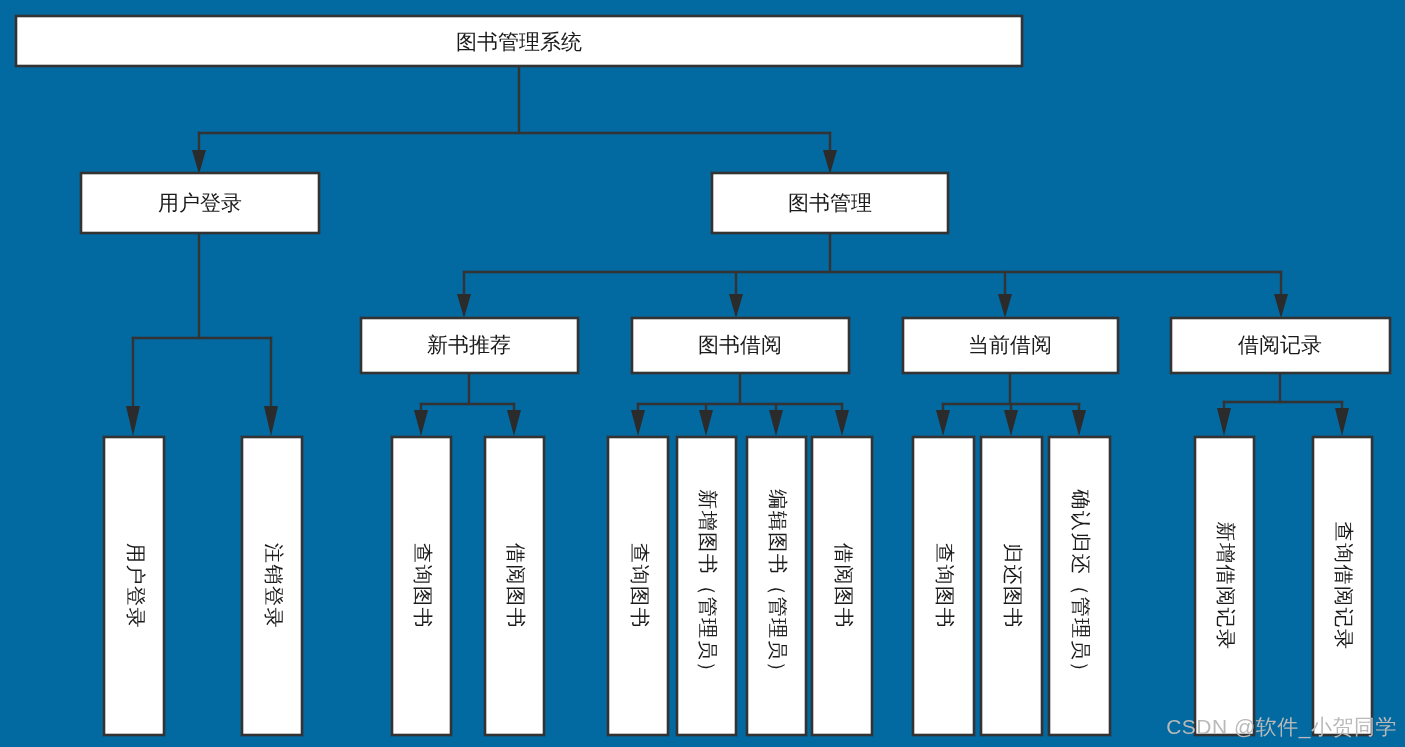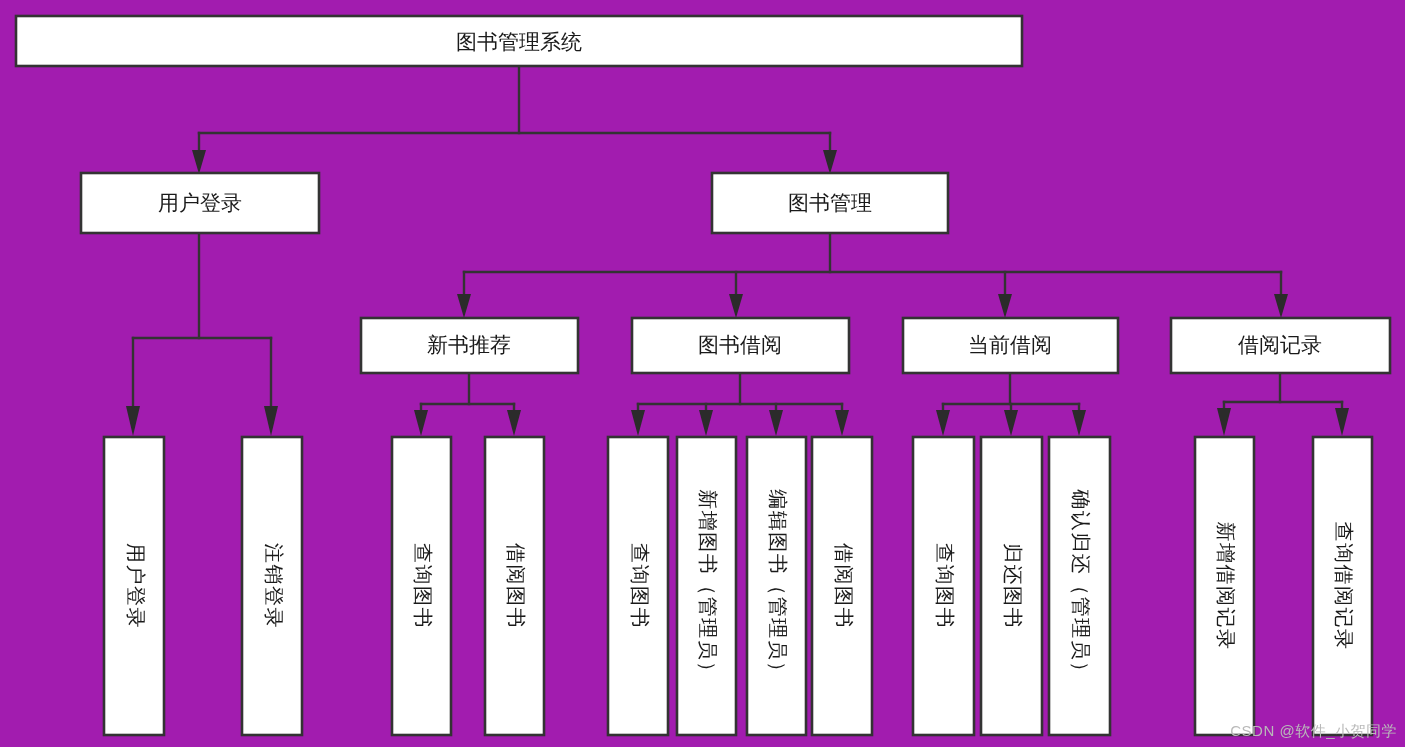--- a/index.html
+++ b/index.html
@@ -7,21 +7,21 @@
     padding: 0;
     background: #ffffff;
   }
   body {
     font-family: "Liberation Sans", "DejaVu Sans", sans-serif;
   }
   #canvas {
     position: relative;
     width: 1405px;
     height: 747px;
-    background: #a21caf;
+    background: #0369a1;
     overflow: hidden;
   }
   svg.diagram {
     position: absolute;
     left: 0;
     top: 0;
     width: 1405px;
     height: 747px;
   }
   .node-box {
@@ -52,21 +52,21 @@
     font-size: 20px;
     text-anchor: middle;
     dominant-baseline: middle;
     letter-spacing: 1.5px;
   }
   .watermark {
     position: absolute;
     right: 8px;
     bottom: 6px;
     font-family: "Liberation Sans", "DejaVu Sans", sans-serif;
-    font-size: 15px;
+    font-size: 21px;
     color: #b9b9b9;
     letter-spacing: 0.5px;
     white-space: nowrap;
     user-select: none;
   }
 </style>
 </head>
 <body>
 
 <div id="canvas">

